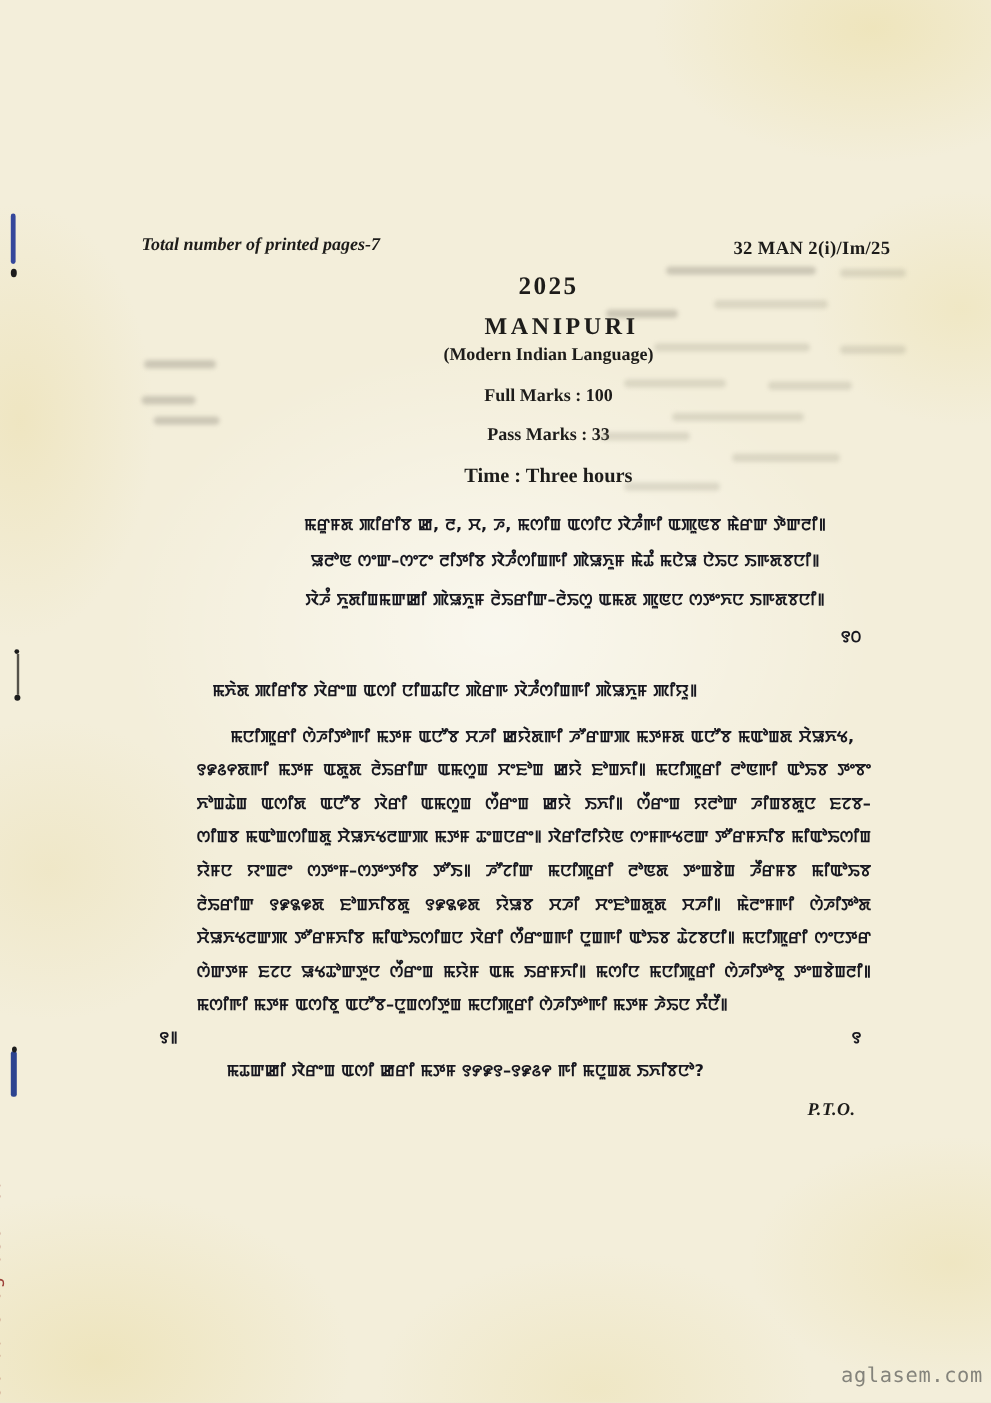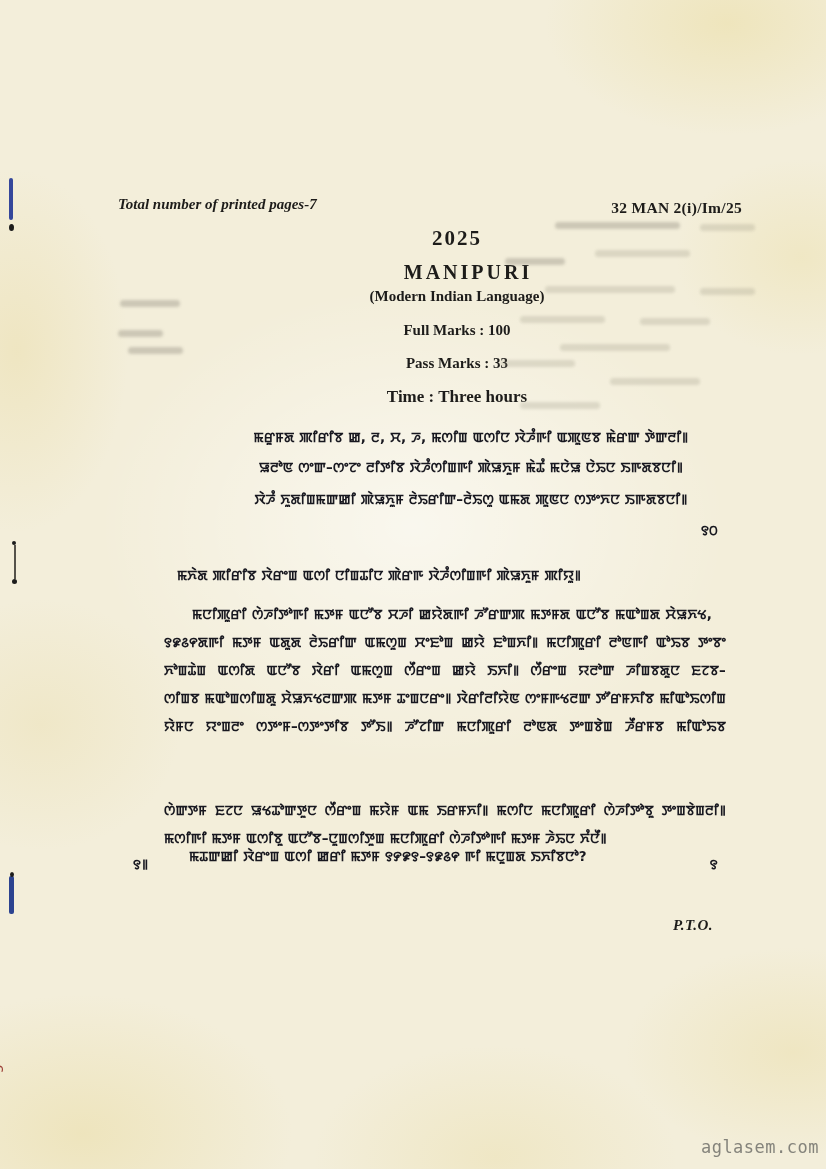--- a/index.html
+++ b/index.html
@@ -90,25 +90,27 @@
 
   <div class="abs meitei" style="right:108px;top:521px;">꯱꯰</div>
 
   <div class="abs meitei" style="left:163px;top:566px;">ꯃꯈꯥꯗ ꯄꯤꯔꯤꯕ ꯋꯥꯔꯦꯡ ꯑꯁꯤ ꯅꯤꯡꯊꯤꯅ ꯄꯥꯔꯒ ꯋꯥꯍꯪꯁꯤꯡꯒꯤ ꯄꯥꯎꯈꯨꯝ ꯄꯤꯌꯨ꯫</div>
 
   <div class="meitei para-line indent" style="top:600px;">ꯃꯅꯤꯄꯨꯔꯤ ꯁꯥꯍꯤꯇꯣꯒꯤ ꯃꯇꯝ ꯑꯅꯧꯕ ꯆꯍꯤ ꯀꯌꯥꯗꯒꯤ ꯍꯧꯔꯛꯄ ꯃꯇꯝꯗ ꯑꯅꯧꯕ ꯃꯑꯣꯡꯗ ꯆꯥꯎꯈꯠ, ꯄꯥꯛ–</div>
   <div class="meitei para-line" style="top:628px;">꯱꯹꯴꯵ꯗꯒꯤ ꯃꯇꯝ ꯑꯗꯨꯗ ꯂꯥꯢꯔꯤꯛ ꯑꯃꯁꯨꯡ ꯆꯦꯐꯣꯡ ꯀꯌꯥ ꯐꯣꯡꯈꯤ꯫ ꯃꯅꯤꯄꯨꯔꯤ ꯂꯣꯟꯒꯤ ꯑꯣꯢꯕ ꯇꯦꯕꯦ</div>
   <div class="meitei para-line" style="top:656px;">ꯈꯣꯡꯊꯥꯡ ꯑꯁꯤꯗ ꯑꯅꯧꯕ ꯋꯥꯔꯤ ꯑꯃꯁꯨꯡ ꯁꯩꯔꯦꯡ ꯀꯌꯥ ꯏꯈꯤ꯫ ꯁꯩꯔꯦꯡ ꯌꯂꯣꯛ ꯍꯤꯡꯕꯗꯨꯅ ꯐꯖꯕ–</div>
   <div class="meitei para-line" style="top:712px;">ꯌꯥꯝꯅ ꯌꯦꯡꯂꯦ ꯁꯇꯦꯝ–ꯁꯇꯦꯇꯤꯕ ꯇꯧꯏ꯫ ꯍꯧꯖꯤꯛ ꯃꯅꯤꯄꯨꯔꯤ ꯂꯣꯟꯗ ꯇꯦꯡꯕꯥꯡ ꯍꯩꯔꯝꯕ ꯃꯤꯑꯣꯢꯕ</div>
   <div class="meitei para-line" style="top:684px;">ꯁꯤꯡꯕ ꯃꯑꯣꯡꯁꯤꯡꯗꯨ ꯆꯥꯎꯈꯠꯂꯛꯄ ꯃꯇꯝ ꯊꯦꯡꯅꯔꯦ꯫ ꯋꯥꯔꯤꯂꯤꯌꯥꯟ ꯁꯦꯝꯒꯠꯂꯛ ꯇꯧꯔꯝꯈꯤꯕ ꯃꯤꯑꯣꯢꯁꯤꯡ</div>
+  <div class="meitei para-line" style="top:740px;">ꯂꯥꯢꯔꯤꯛ ꯱꯹꯲꯶ꯗ ꯐꯣꯡꯈꯤꯕꯗꯨ ꯱꯹꯲꯶ꯗ ꯌꯥꯎꯕ ꯆꯍꯤ ꯆꯦꯐꯣꯡꯗꯨꯗ ꯆꯍꯤ꯫ ꯃꯥꯂꯦꯝꯒꯤ ꯁꯥꯍꯤꯇꯣꯗ</div>
+  <div class="meitei para-line" style="top:768px;">ꯆꯥꯎꯈꯠꯂꯛꯄ ꯇꯧꯔꯝꯈꯤꯕ ꯃꯤꯑꯣꯢꯁꯤꯡꯅ ꯋꯥꯔꯤ ꯁꯩꯔꯦꯡꯒꯤ ꯅꯨꯡꯒꯤ ꯑꯣꯢꯕ ꯊꯥꯖꯕꯅꯤ꯫ ꯃꯅꯤꯄꯨꯔꯤ ꯁꯦꯅꯇꯔ</div>
   <div class="meitei para-line" style="top:796px;">ꯁꯥꯛꯇꯝ ꯐꯖꯅ ꯎꯠꯊꯣꯛꯇꯨꯅ ꯁꯩꯔꯦꯡ ꯃꯌꯥꯝ ꯑꯃ ꯏꯔꯝꯈꯤ꯫ ꯃꯁꯤꯅ ꯃꯅꯤꯄꯨꯔꯤ ꯁꯥꯍꯤꯇꯣꯕꯨ ꯇꯦꯡꯕꯥꯡꯂꯤ꯫</div>
   <div class="meitei para-line para-last" style="top:824px;">ꯃꯁꯤꯒꯤ ꯃꯇꯝ ꯑꯁꯤꯕꯨ ꯑꯅꯧꯕ–ꯅꯨꯡꯁꯤꯇꯨꯡ ꯃꯅꯤꯄꯨꯔꯤ ꯁꯥꯍꯤꯇꯣꯒꯤ ꯃꯇꯝ ꯍꯥꯢꯅ ꯈꯪꯅꯩ꯫</div>
 
   <div class="abs meitei" style="left:119px;top:855px;">꯱꯫</div>
-  <div class="abs meitei" style="left:175px;top:847px;max-width:510px;overflow:hidden;">ꯃꯊꯛꯀꯤ ꯋꯥꯔꯦꯡ ꯑꯁꯤ ꯀꯔꯤ ꯃꯇꯝ ꯱꯸꯹꯱–꯱꯹꯴꯵ ꯒꯤ ꯃꯅꯨꯡꯗ ꯏꯈꯤꯕꯅꯣ?</div>
+  <div class="abs meitei" style="left:175px;top:883px;max-width:510px;overflow:hidden;">ꯃꯊꯛꯀꯤ ꯋꯥꯔꯦꯡ ꯑꯁꯤ ꯀꯔꯤ ꯃꯇꯝ ꯱꯸꯹꯱–꯱꯹꯴꯵ ꯒꯤ ꯃꯅꯨꯡꯗ ꯏꯈꯤꯕꯅꯣ?</div>
   <div class="abs meitei" style="right:108px;top:855px;">꯱</div>
 
   <div class="abs b i" style="left:673px;top:917px;font-size:15px;letter-spacing:.5px;">P.T.O.</div>
 
   <div class="wm-left">schools.aglasem.com</div>
   <div class="wm-br">aglasem.com</div>
 
   <div class="ink-blue" style="left:9px;top:178px;width:4px;height:42px;"></div>
   <div class="ink-dot" style="left:9px;top:224px;width:5px;height:7px;"></div>
   <div class="ink-line" style="left:14px;top:545px;width:2px;height:34px;"></div>

